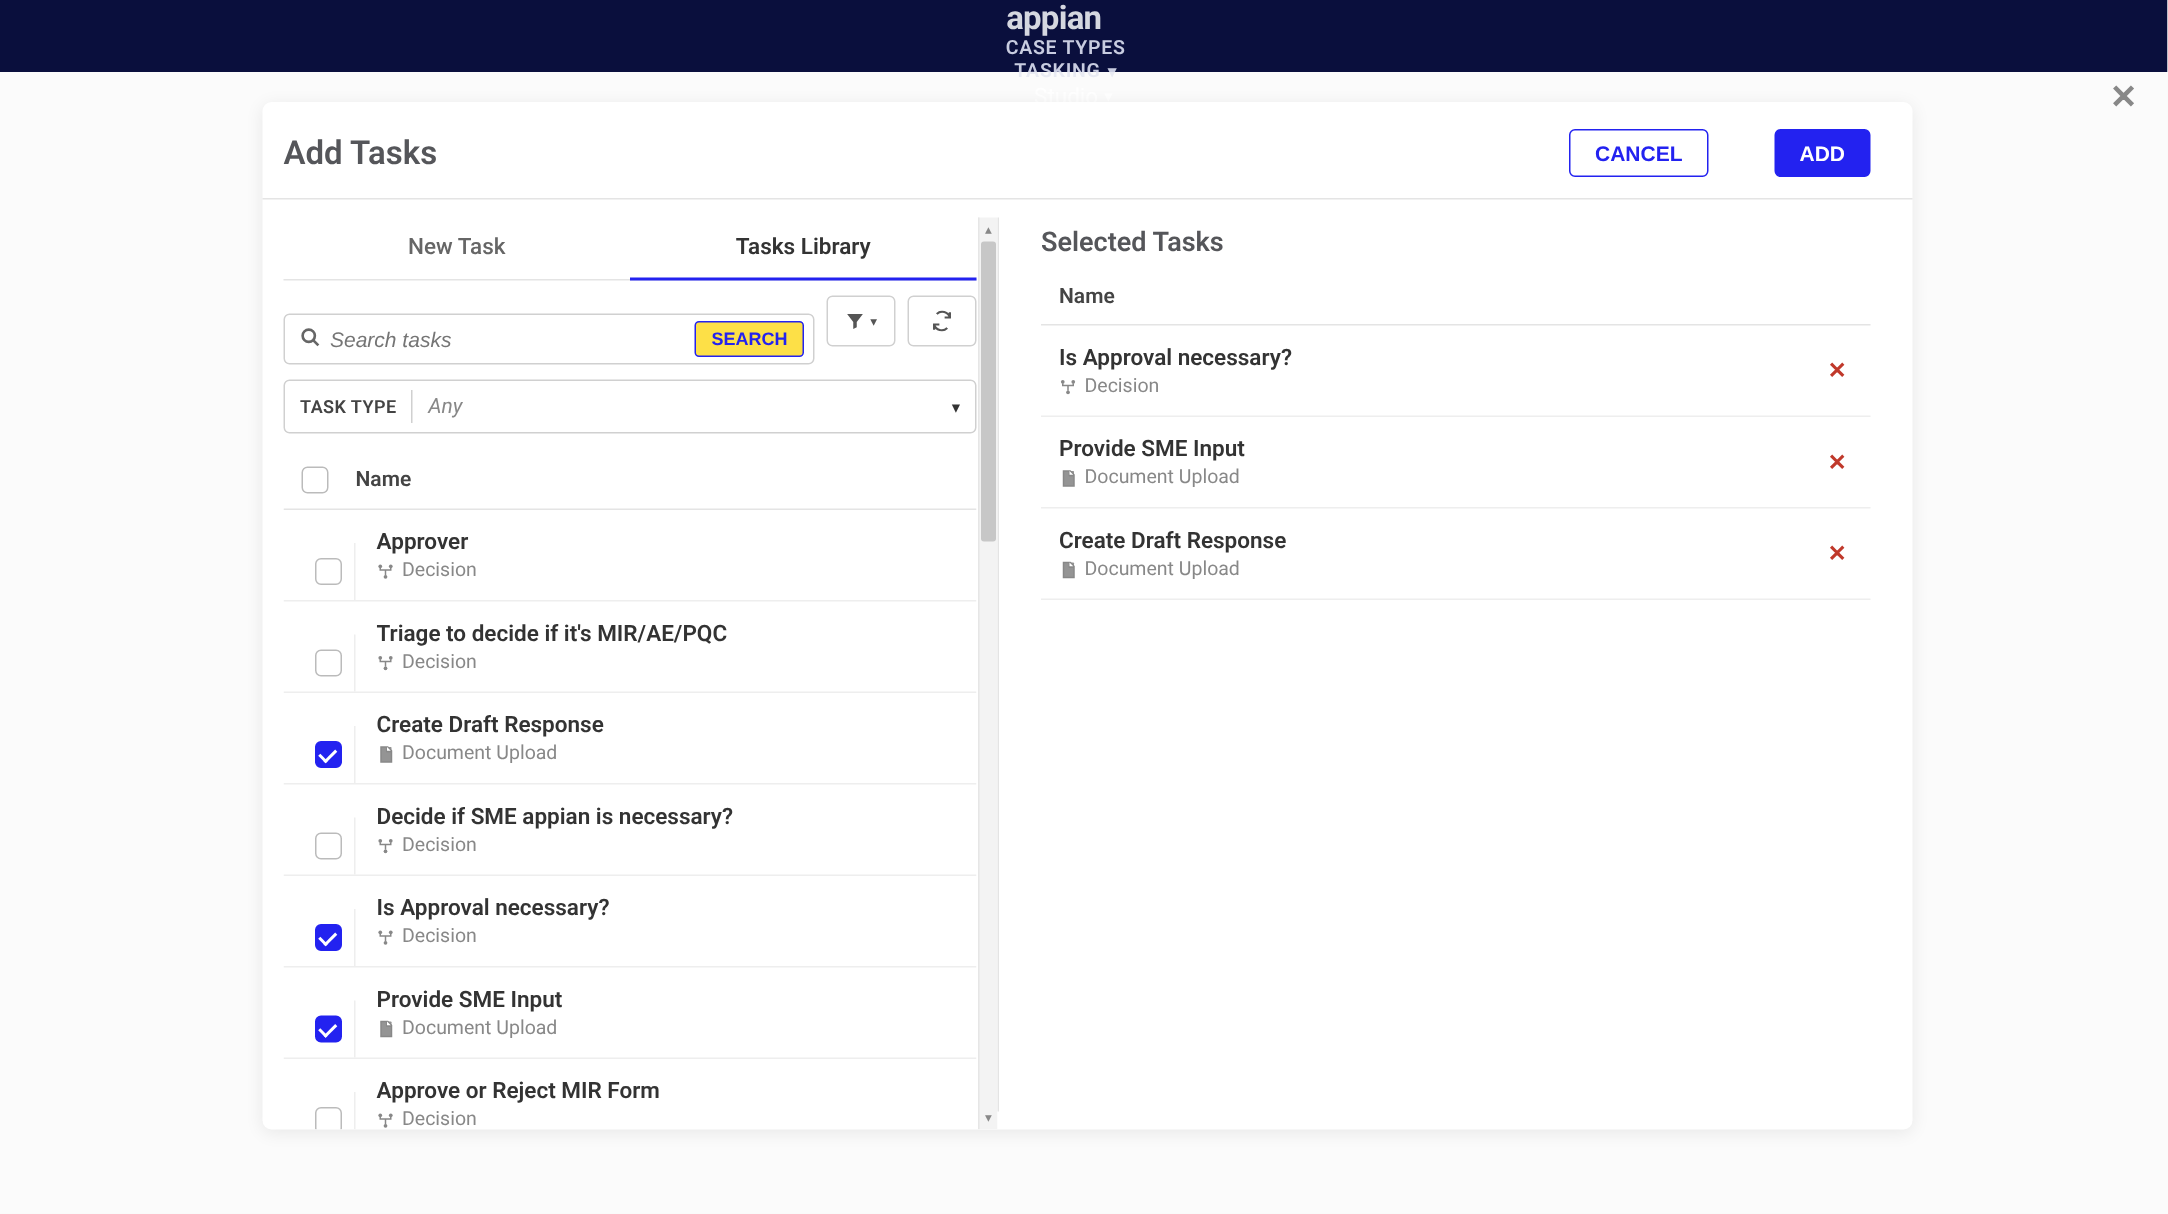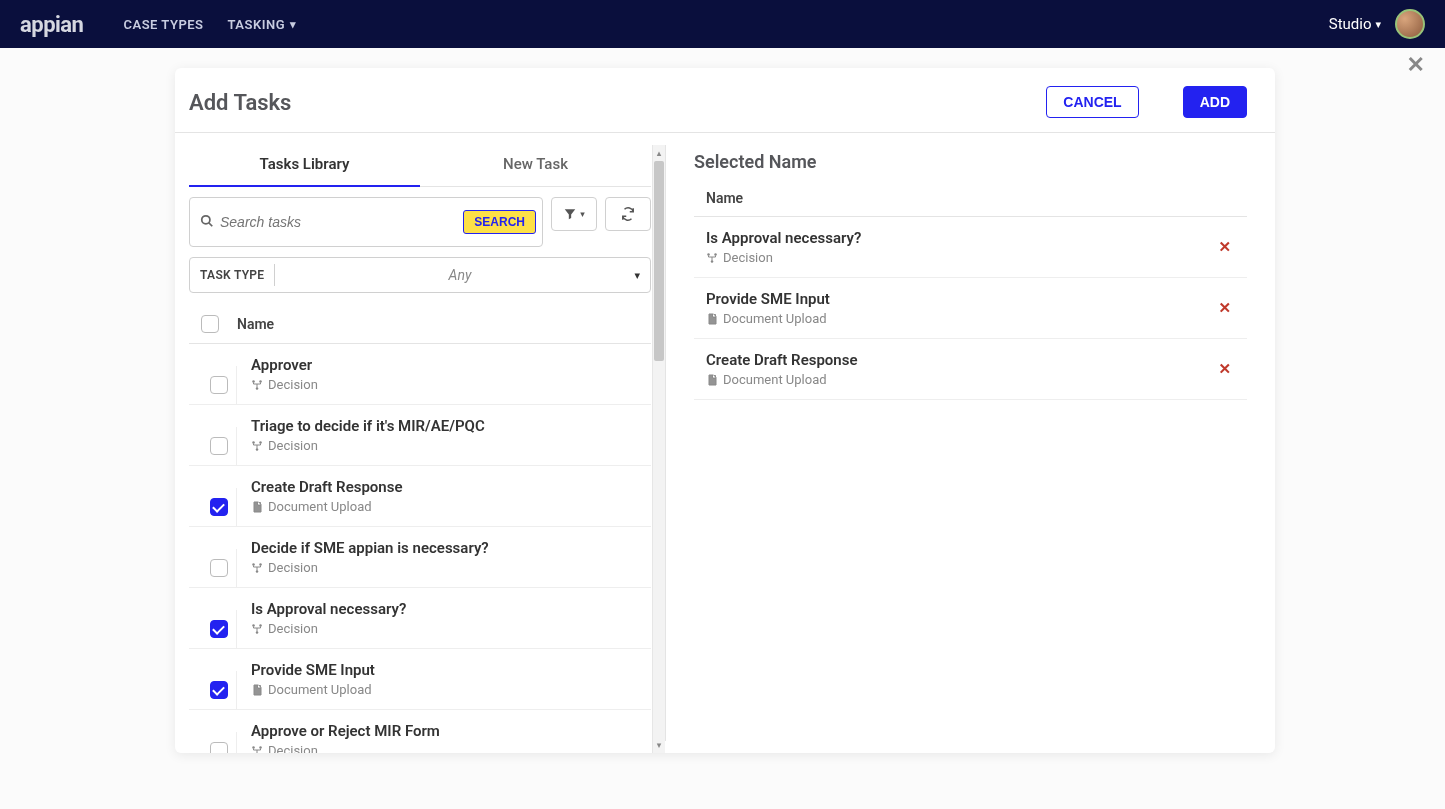--- a/index.html
+++ b/index.html
@@ -11,20 +11,21 @@
   overflow: hidden;
   position: relative;
 }
 .top-nav {
   background: #0a0f3d;
   height: 48px;
   display: flex;
   align-items: center;
   padding: 0 20px;
   color: #fff;
+  flex-direction: column;
 }
 .logo {
   font-weight: 700;
   font-size: 22px;
   letter-spacing: -0.5px;
   color: #d5d7e0;
   margin-right: 40px;
 }
 .nav-item {
   color: #c8cce0;
@@ -147,21 +148,22 @@
   gap: 8px;
   margin-top: 10px;
 }
 .search-wrap {
   flex: 1;
   display: flex;
   align-items: center;
   border: 1px solid #d0d0d0;
   border-radius: 4px;
   padding: 0 6px 0 10px;
-  height: 50px;
+  height: 34px;
+  margin-top: 12px;
 }
 .search-input {
   flex: 1;
   border: none;
   outline: none;
   font-size: 14px;
   font-style: italic;
   color: #888;
   background: transparent;
 }
@@ -188,21 +190,20 @@
   color: #555;
 }
 .task-type-row {
   margin-top: 10px;
   border: 1px solid #d0d0d0;
   border-radius: 4px;
   height: 36px;
   display: flex;
   align-items: center;
   padding: 0 10px;
-  text-align: center;
 }
 .task-type-label {
   font-size: 12px;
   font-weight: 600;
   color: #444;
   letter-spacing: 0.3px;
 }
 .divider-v {
   width: 1px; height: 22px;
   background: #d0d0d0;
@@ -374,22 +375,22 @@
 <div class="modal">
   <div class="modal-header">
     <div class="modal-title">Add Tasks</div>
     <button class="btn-cancel">CANCEL</button>
     <button class="btn-add">ADD</button>
   </div>
   <div class="modal-body">
 
     <div class="left-pane">
       <div class="tabs">
+        <div class="tab">New Task</div>
         <div class="tab active">Tasks Library</div>
-        <div class="tab">New Task</div>
       </div>
 
       <div class="search-row">
         <div class="search-wrap">
           <span style="color:#666;margin-right:6px;">
             <svg width="14" height="14" viewBox="0 0 24 24" fill="none" stroke="currentColor" stroke-width="3">
                 <circle cx="10" cy="10" r="7"></circle>
                 <line x1="21" y1="21" x2="15" y2="15"></line>
               </svg>
           </span>
@@ -561,21 +562,21 @@
       <div class="scrollbar-fake">
         <div class="scroll-up">▴</div>
         <div class="scroll-thumb"></div>
         <div class="scroll-down">▾</div>
       </div>
     </div>
 
     <div class="pane-divider"></div>
 
     <div class="right-pane">
-      <div class="selected-title">Selected Name</div>
+      <div class="selected-title">Selected Tasks</div>
       <div class="sel-header">Name</div>
       <div id="selected-rows">
           <div class="sel-row">
             <div class="sel-info">
               <div class="sel-name">Is Approval necessary?</div>
               <div class="task-type">
                 <span class="type-icon">
                   <svg width="12" height="12" viewBox="0 0 24 24" fill="currentColor">
                     <circle cx="5" cy="5" r="2.5"></circle>
                     <circle cx="19" cy="5" r="2.5"></circle>

